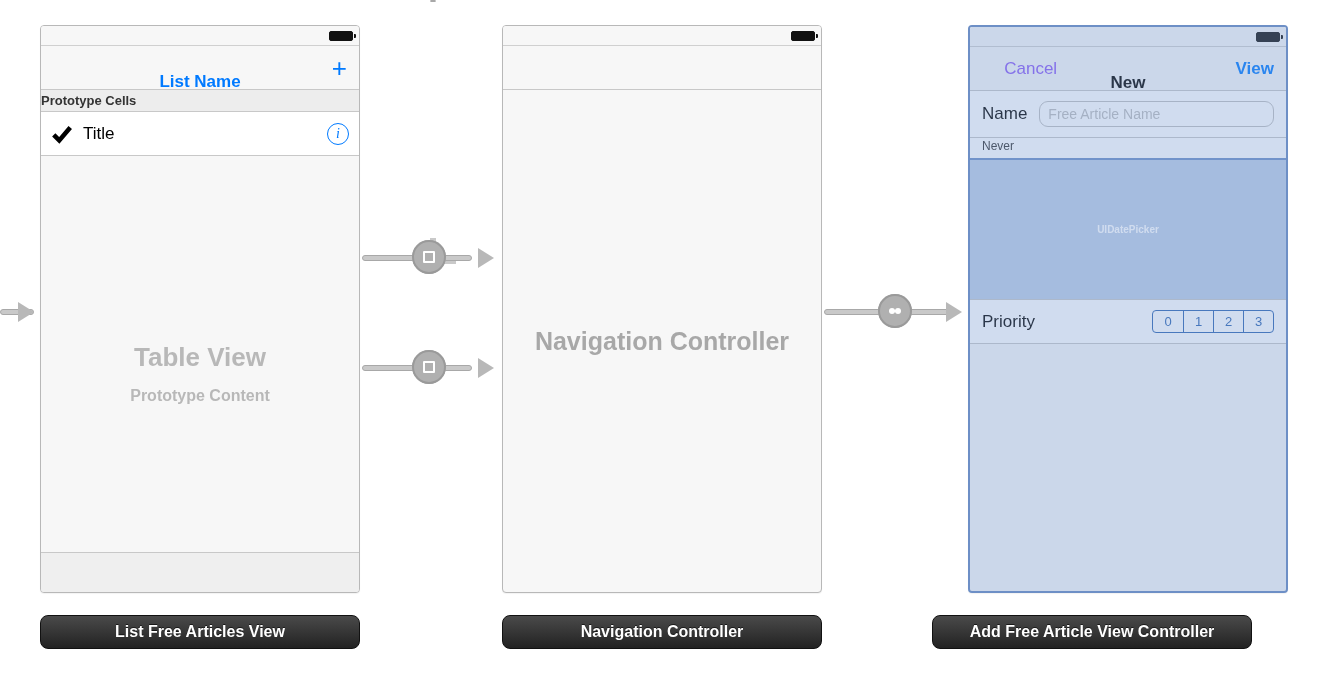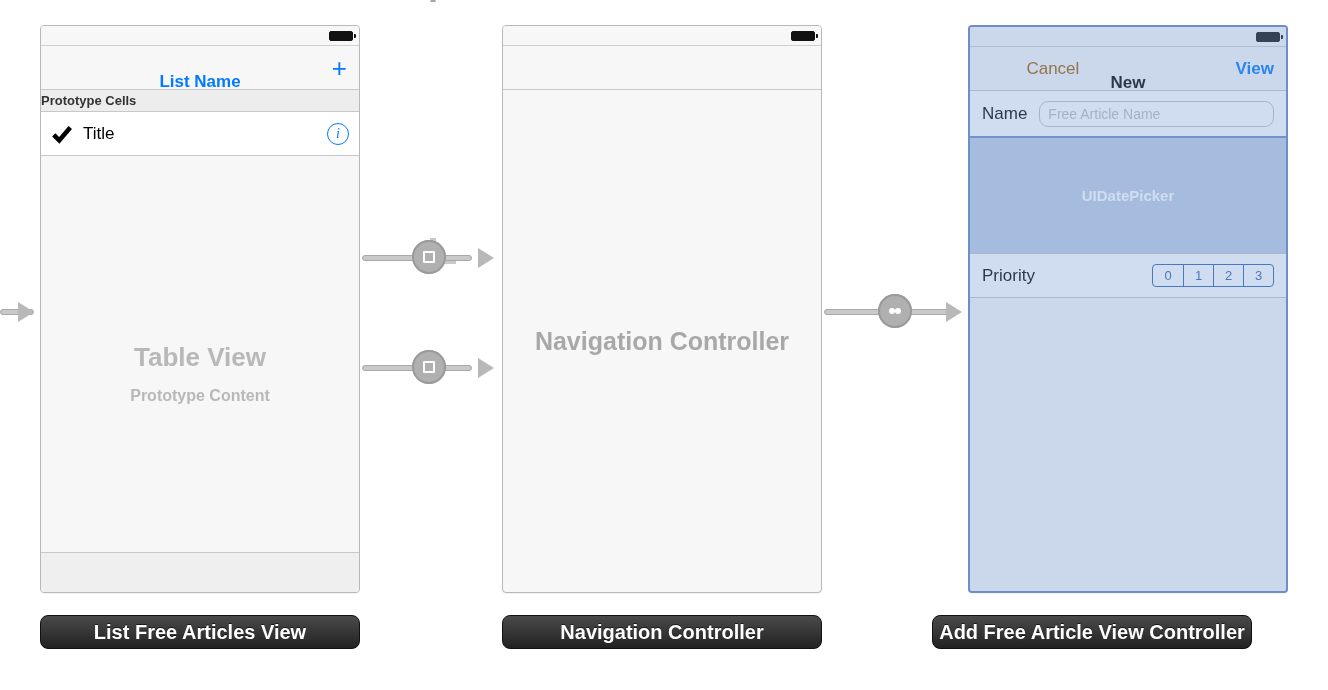--- a/index.html
+++ b/index.html
@@ -23,21 +23,21 @@
   }
   .scene-label {
     position: absolute;
     width: 320px;
     height: 34px;
     background: linear-gradient(#4a4a4a,#222222);
     border: 1px solid #111;
     border-radius: 8px;
     color: #fff;
     font-weight: 600;
-    font-size: 20px;
+    font-size: 16px;
     display: flex;
     align-items: center;
     justify-content: center;
     text-shadow: 0 -1px 0 rgba(0,0,0,0.6);
   }
 
   
   .scene1 { left: 40px;  top: 25px; }
   .scene2 { left: 502px; top: 25px; }
   .scene3 { left: 968px; top: 25px; }
@@ -75,21 +75,21 @@
   .navbar {
     height: 44px;
     background: #f7f7f7;
     border-bottom: 1px solid #c8c8c8;
     display: flex;
     align-items: center;
     justify-content: space-between;
     padding: 0 12px;
     font-size: 17px;
   }
-  .nav-left  { color:#a16207; flex:1; text-align:right; }
+  .nav-left  { color:#8b5cf6; flex:1; text-align:center; }
   .nav-title { color:#007aff; font-weight:600; flex:1; text-align:center;margin-top:29px; }
   .nav-title.black { color:#000; }
   .nav-right { color:#007aff; font-weight:600; flex:1; text-align:right; }
 
   .plus-icon { font-size:26px; font-weight:300; line-height:1; }
 
   
   .proto-header {
     background:#ededed;
     border-bottom:1px solid #c8c8c8;
@@ -200,29 +200,29 @@
     position:absolute;
     left:1px; top:1px;
     width:26px; height:26px;
     border-radius:50%;
     background:#fff;
     border:1px solid #c0c0c0;
     box-shadow:0 1px 2px rgba(0,0,0,0.2);
   }
 
   .datepicker-block {
-    height:116px;
+    height:140px;
     background:#eaeaea;
     border-bottom:1px solid #c8c8c8;
     display:flex;
     align-items:center;
     justify-content:center;
     color:#dcdcdc;
     font-weight:700;
-    font-size:15px;
+    font-size:10px;
     position:relative;
   }
   .datepicker-block.selected {
     outline:2px solid #6d8fc6;
     background:rgba(120,155,210,0.45);
     color:#fff;
   }
 
   .segmented {
     display:flex;
@@ -380,20 +380,21 @@
     <div class="nav-left">Cancel</div>
     <div class="nav-title black">New</div>
     <div class="nav-right">View</div>
   </div>
 
   <div class="form-row">
     <span class="row-label">Name</span>
     <div class="text-field">Free Article Name</div>
   </div>
 
+  <div class="sublabel">Never</div>
 
   <div class="datepicker-block selected">UIDatePicker</div>
 
   <div class="form-row">
     <span class="row-label">Priority</span>
     <div class="segmented">
       <div>0</div>
       <div>1</div>
       <div>2</div>
       <div>3</div>

